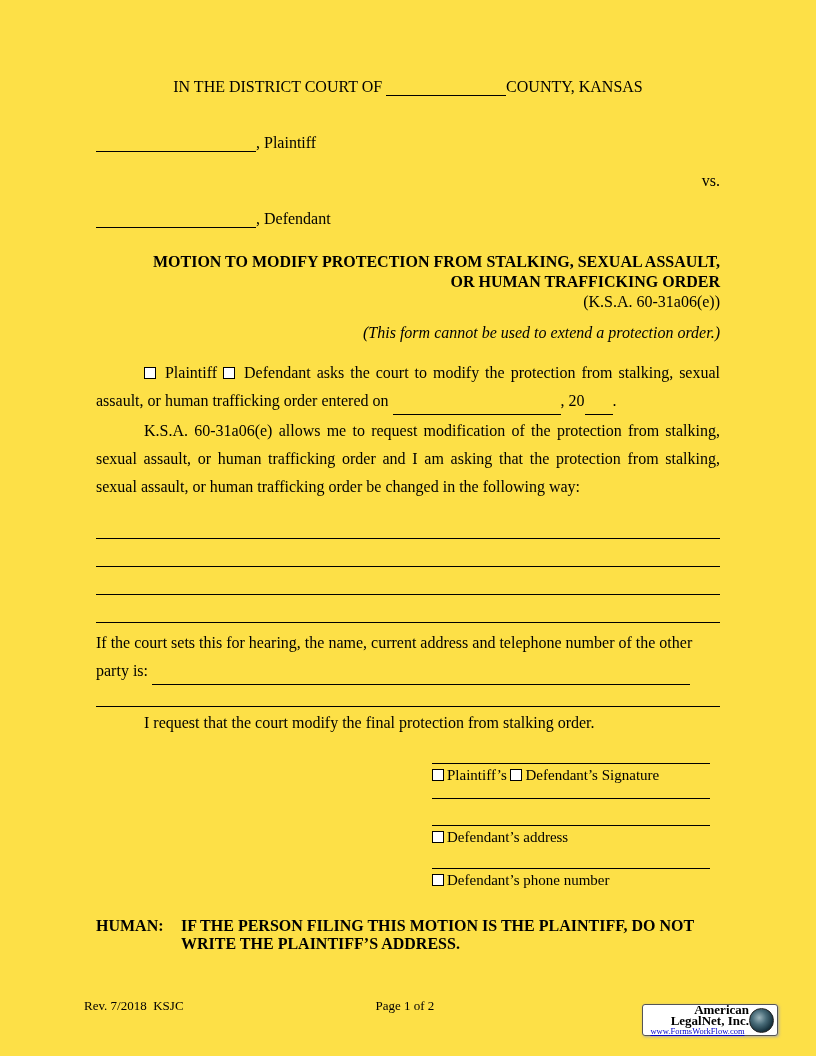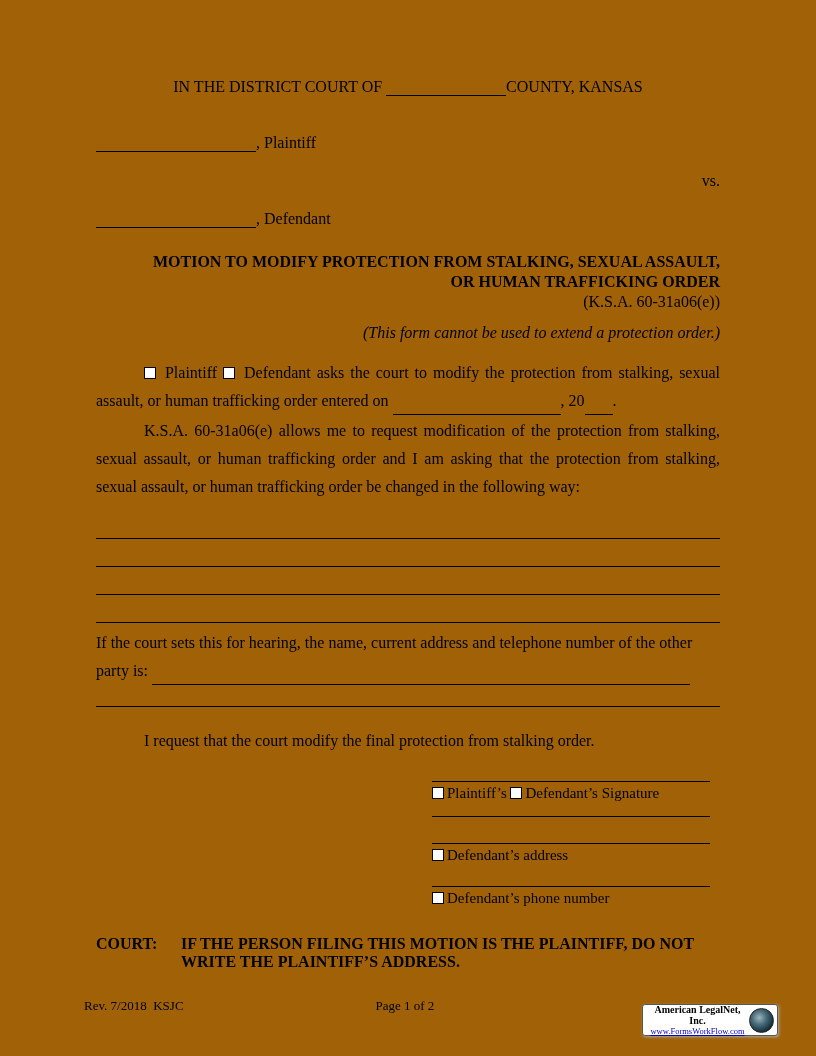--- a/index.html
+++ b/index.html
@@ -7,21 +7,21 @@
   body {
     width: 816px; height: 1056px;
     font-family: "Liberation Serif", "DejaVu Serif", serif;
     color: #000;
   }
   .page {
     position: relative;
     width: 816px; height: 1056px;
     padding: 78px 96px 0 96px;
     font-size: 16px;
-    background: #a16207;
+    background: #fde047;
     overflow: hidden;
   }
   .center { text-align: right; }
   .bold { font-weight: bold; }
   .italic { font-style: italic; }
   .pre { white-space: pre; }
   .blank {
     display: inline-block;
     border-bottom: 1px solid #000;
     height: 1em;
@@ -47,21 +47,21 @@
   .para.no-justify { text-align: left; }
   .p1 { margin-top: 17px; }
   .p2 { margin-top: 2px; }
   .rule {
     height: 28px;
     border-bottom: 1px solid #000;
   }
   .rules-block { margin-top: 10px; }
   .hearing { margin-top: 6px; }
   .rule.single { height: 22px; margin-bottom: 0; }
-  .closing { margin-top: 20px; }
+  .closing { margin-top: 2px; }
   .sig-block { margin-top: 26px; margin-left: 336px; width: 278px; font-size: 15px; }
   .sig-line { border-bottom: 1px solid #000; height: 0; }
   .sig-label { margin-top: 3px; line-height: 17px; }
   .sig-gap-sm { height: 14px; }
   .sig-gap-md { height: 26px; }
   .sig-gap-lg { height: 22px; }
   .note-row { margin-top: 28px; display: flex; font-weight: bold; }
   .note-label { width: 85px; flex: 0 0 85px; }
   .note-text { width: 540px; line-height: 18px; }
   .footer {
@@ -78,21 +78,21 @@
     width: 136px; height: 32px;
     border: 1px solid #555;
     border-radius: 3px;
     box-shadow: 1px 1px 3px #aaa;
     display: flex;
     align-items: center;
     padding: 2px 3px;
     background: #fff;
   }
   .legalnet-text { flex: 1; text-align: center; line-height: 11px; }
-  .legalnet-company { font-size: 10px; font-weight: bold; }
+  .legalnet-company { font-size: 13px; font-weight: bold; text-align: right; }
   .legalnet-site {
     font-size: 8.5px;
     color: #0000cc;
     text-decoration: underline;
     cursor: pointer;
   }
   .legalnet-logo {
     flex: 0 0 25px;
     width: 25px; height: 25px;
     border-radius: 50%;
@@ -169,21 +169,21 @@
       <span class="checkbox"></span><span>Defendant’s address</span>
     </div>
     <div class="sig-gap-lg"></div>
     <div class="sig-line"></div>
     <div class="sig-label">
       <span class="checkbox"></span><span>Defendant’s phone number</span>
     </div>
   </div>
 
   <div class="note-row">
-    <div class="note-label">COURT:</div>
+    <div class="note-label">HUMAN:</div>
     <div class="note-text">IF THE PERSON FILING THIS MOTION IS THE PLAINTIFF, DO NOT WRITE THE PLAINTIFF’S ADDRESS.</div>
   </div>
 
   <div class="footer">
     <span class="footer-rev pre">Rev. 7/2018  KSJC</span>
     <span class="footer-page">Page 1 of 2</span>
   </div>
 
   <div class="legalnet-badge">
     <div class="legalnet-text">

